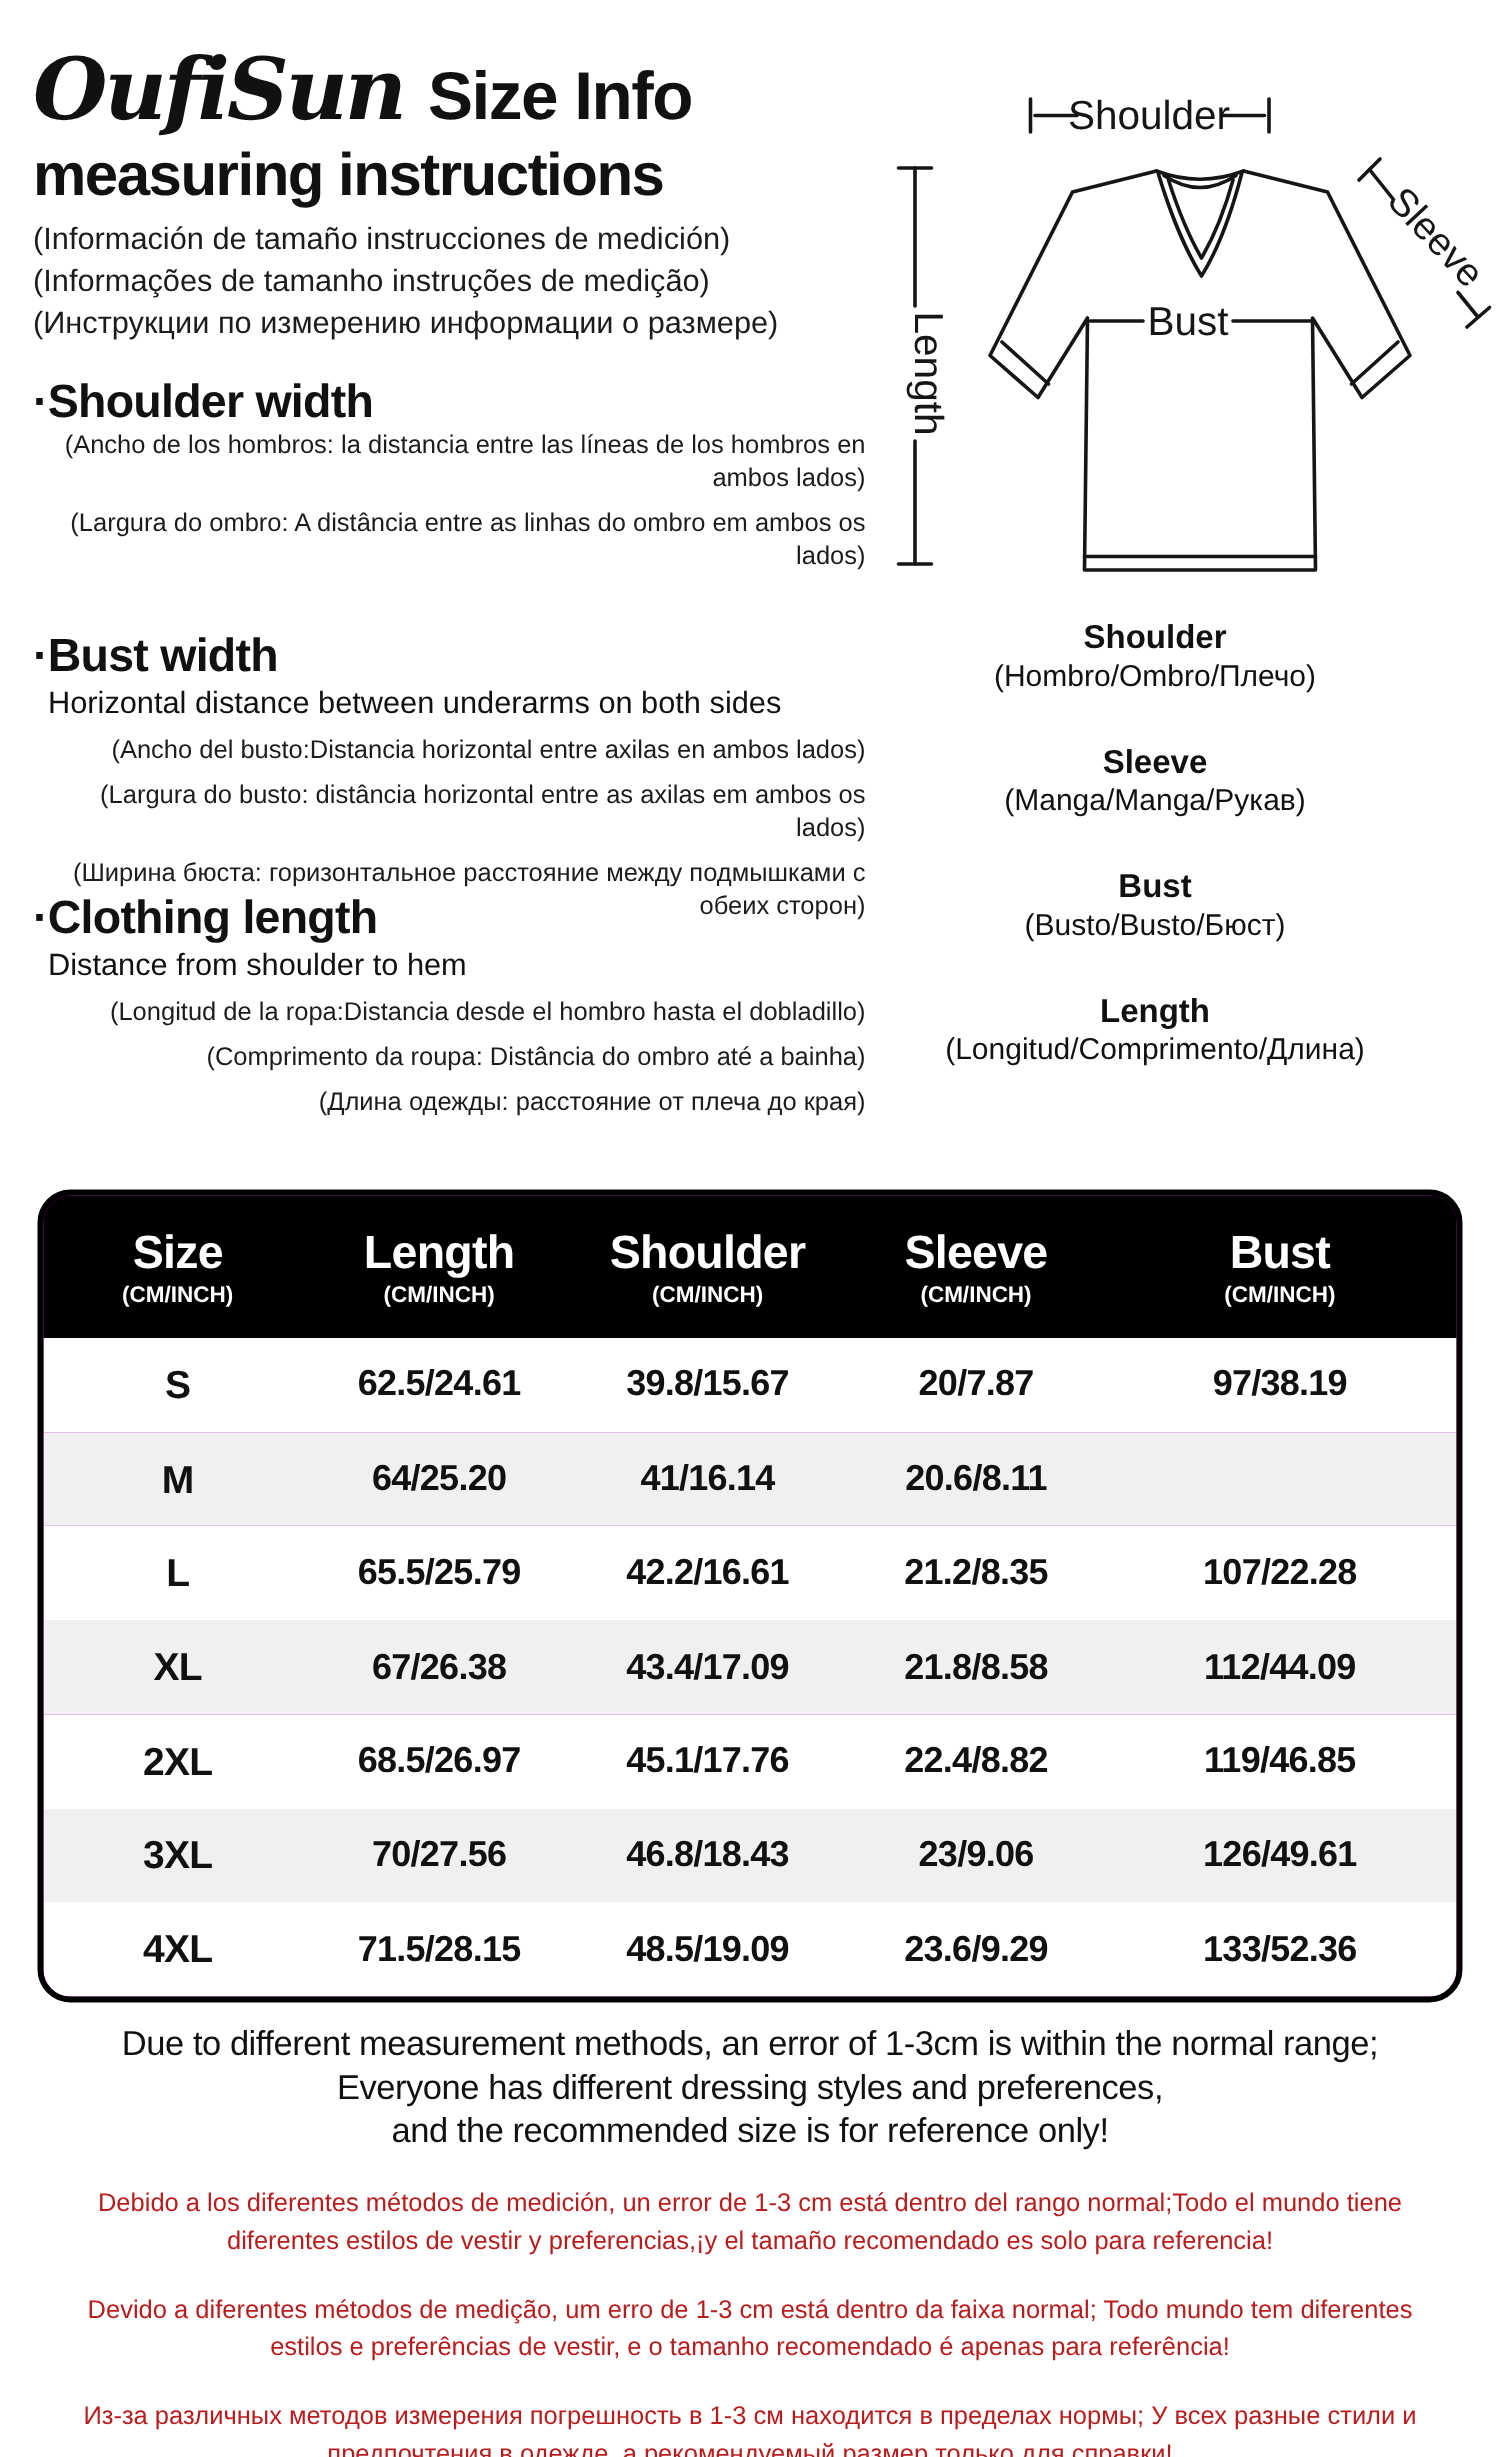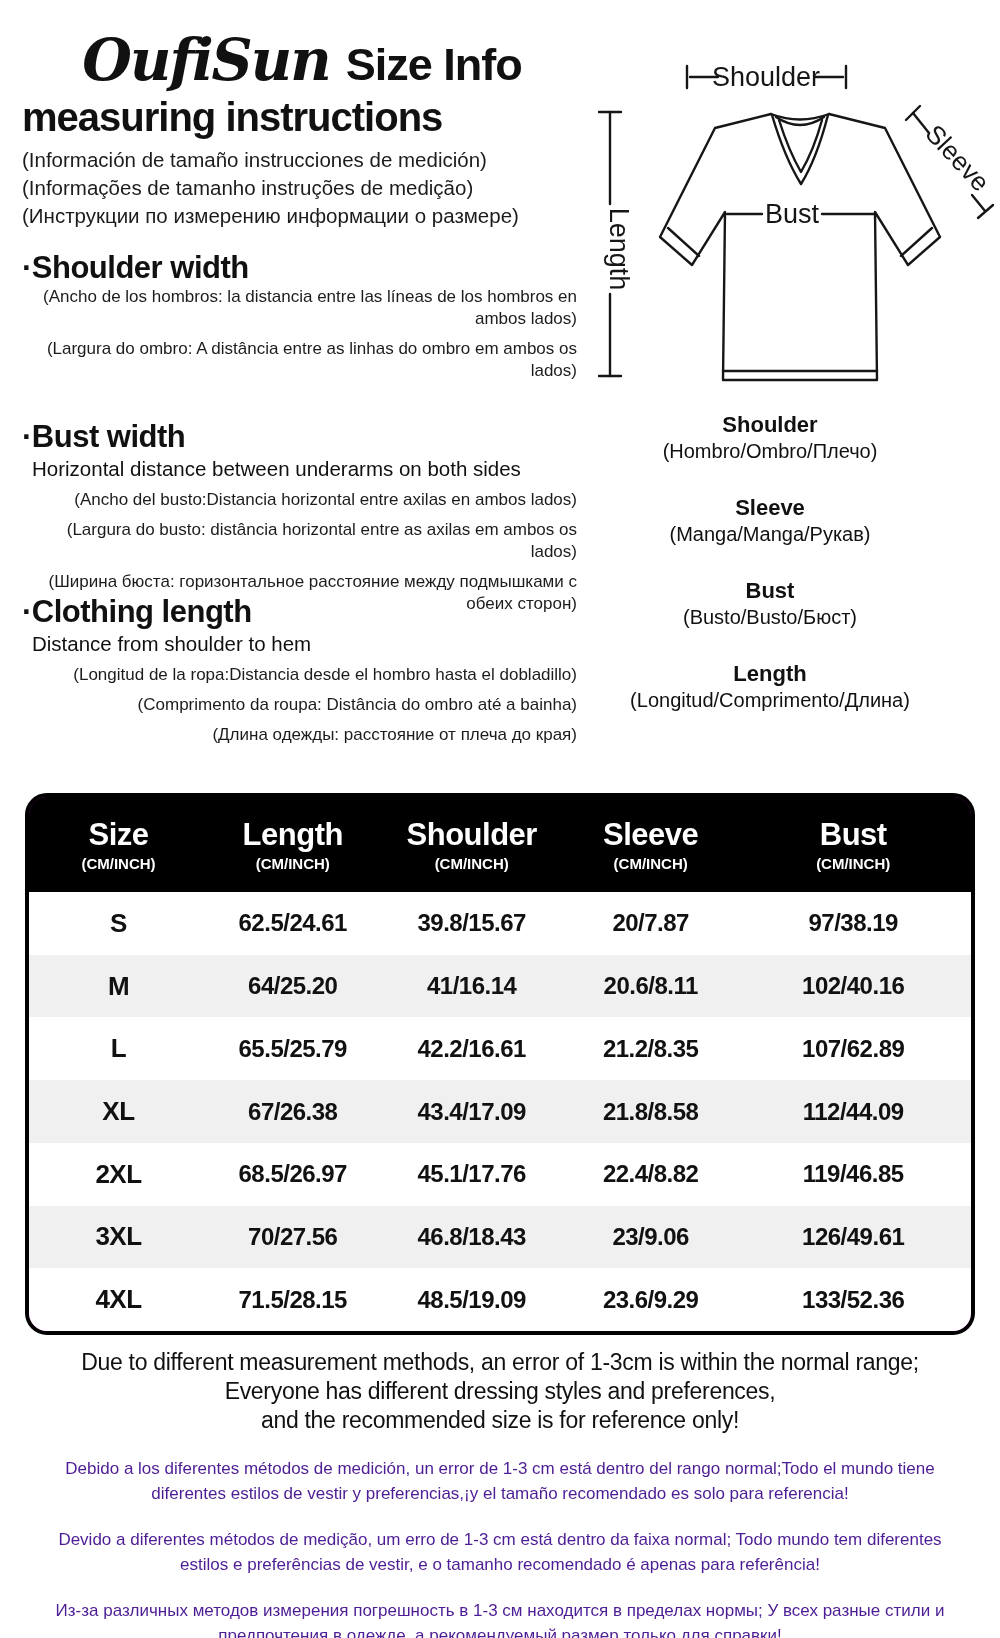--- a/index.html
+++ b/index.html
@@ -2,21 +2,21 @@
 <html><head>
 <meta charset="utf-8">
 <style>
   * { margin:0; padding:0; box-sizing:border-box; }
   html,body { background:#fff; }
   body { font-family:"Liberation Sans", sans-serif; color:#111; }
   .page { position:relative; width:1000px; height:1638px; background:#fff; overflow:hidden; }
 
   
   .hdr { position:absolute; left:22px; top:26px; width:560px; }
-  .brand-row { display:flex; align-items:baseline; gap:16px;justify-content:center; }
+  .brand-row { display:flex; align-items:baseline; gap:16px; }
   .logo { font-family:"DejaVu Serif", serif; font-style:italic; font-weight:bold; font-size:57px; letter-spacing:-2px; }
   .size-info { font-weight:bold; font-size:45px; letter-spacing:-1px; }
   .subtitle { font-weight:bold; font-size:40px; letter-spacing:-1px; margin-top:2px; }
   .sub-trans { margin-top:6px; font-size:20.5px; line-height:28px; color:#1c1c1c; }
 
   
   .sec { position:absolute; left:22px; width:555px; }
   .sec h2 { font-size:31px; font-weight:bold; letter-spacing:-0.5px; }
   .sec .desc { font-size:20.5px; margin:2px 0 8px 10px; color:#111; }
   .sec .trans { font-size:17px; line-height:22px; color:#1c1c1c; margin:0 0 8px 10px;text-align:right; }
@@ -49,21 +49,21 @@
   .td.size-cell { font-size:26px; }
   .thead > div:nth-child(1), .trow > div:nth-child(1) { width:19%; }
   .thead > div:nth-child(2), .trow > div:nth-child(2) { width:18%; }
   .thead > div:nth-child(3), .trow > div:nth-child(3) { width:20%; }
   .thead > div:nth-child(4), .trow > div:nth-child(4) { width:18%; }
   .thead > div:nth-child(5), .trow > div:nth-child(5) { width:25%; }
 
   
   .ftr { position:absolute; left:0; top:1348px; width:1000px; text-align:center; }
   .bold-line { font-weight:normal; font-size:23px; line-height:29px; letter-spacing:-0.3px; }
-  .note { font-size:17px; line-height:25px; max-width:910px; margin:21px auto 0; color:#4c1d95; }
+  .note { font-size:17px; line-height:25px; max-width:910px; margin:21px auto 0; color:#b91c1c; }
 </style>
 </head>
 <body>
 
 <div class="page">
 
   <div class="hdr">
     <div class="brand-row">
       <span class="logo">OufiSun</span>
       <span class="size-info">Size Info</span>
@@ -186,28 +186,27 @@
         <div class="td">62.5/24.61</div>
         <div class="td">39.8/15.67</div>
         <div class="td">20/7.87</div>
         <div class="td">97/38.19</div>
       </div>
       <div class="trow">
         <div class="td size-cell">M</div>
         <div class="td">64/25.20</div>
         <div class="td">41/16.14</div>
         <div class="td">20.6/8.11</div>
-        <div class="td">102/40.16</div>
       </div>
       <div class="trow">
         <div class="td size-cell">L</div>
         <div class="td">65.5/25.79</div>
         <div class="td">42.2/16.61</div>
         <div class="td">21.2/8.35</div>
-        <div class="td">107/62.89</div>
+        <div class="td">107/22.28</div>
       </div>
       <div class="trow">
         <div class="td size-cell">XL</div>
         <div class="td">67/26.38</div>
         <div class="td">43.4/17.09</div>
         <div class="td">21.8/8.58</div>
         <div class="td">112/44.09</div>
       </div>
       <div class="trow">
         <div class="td size-cell">2XL</div>

